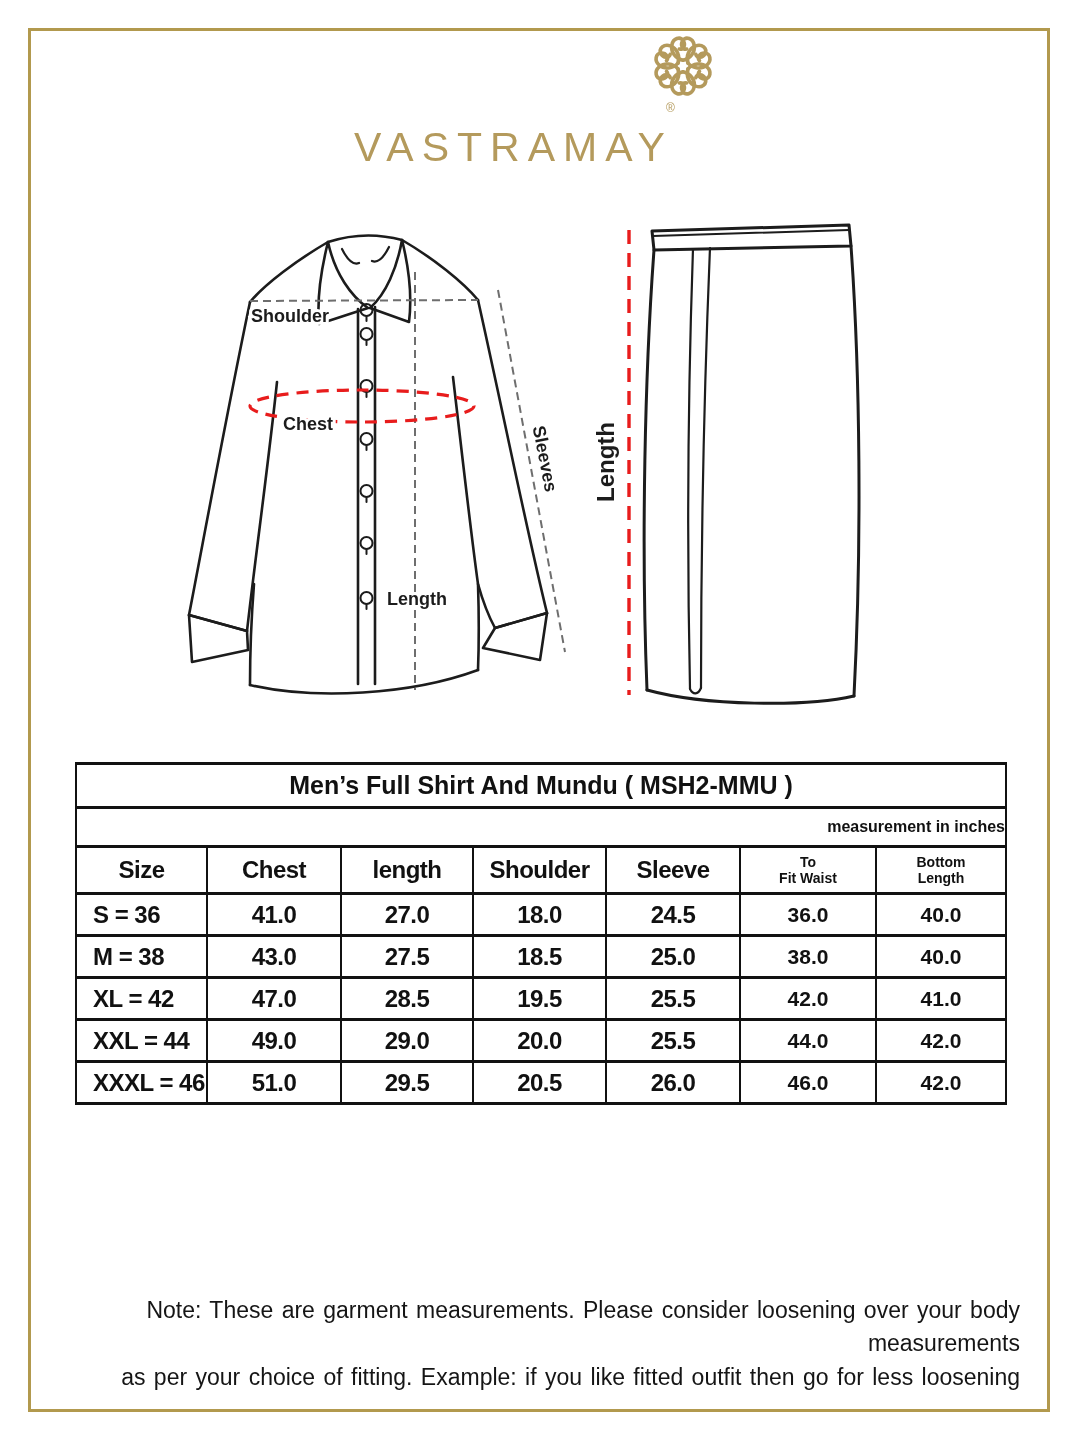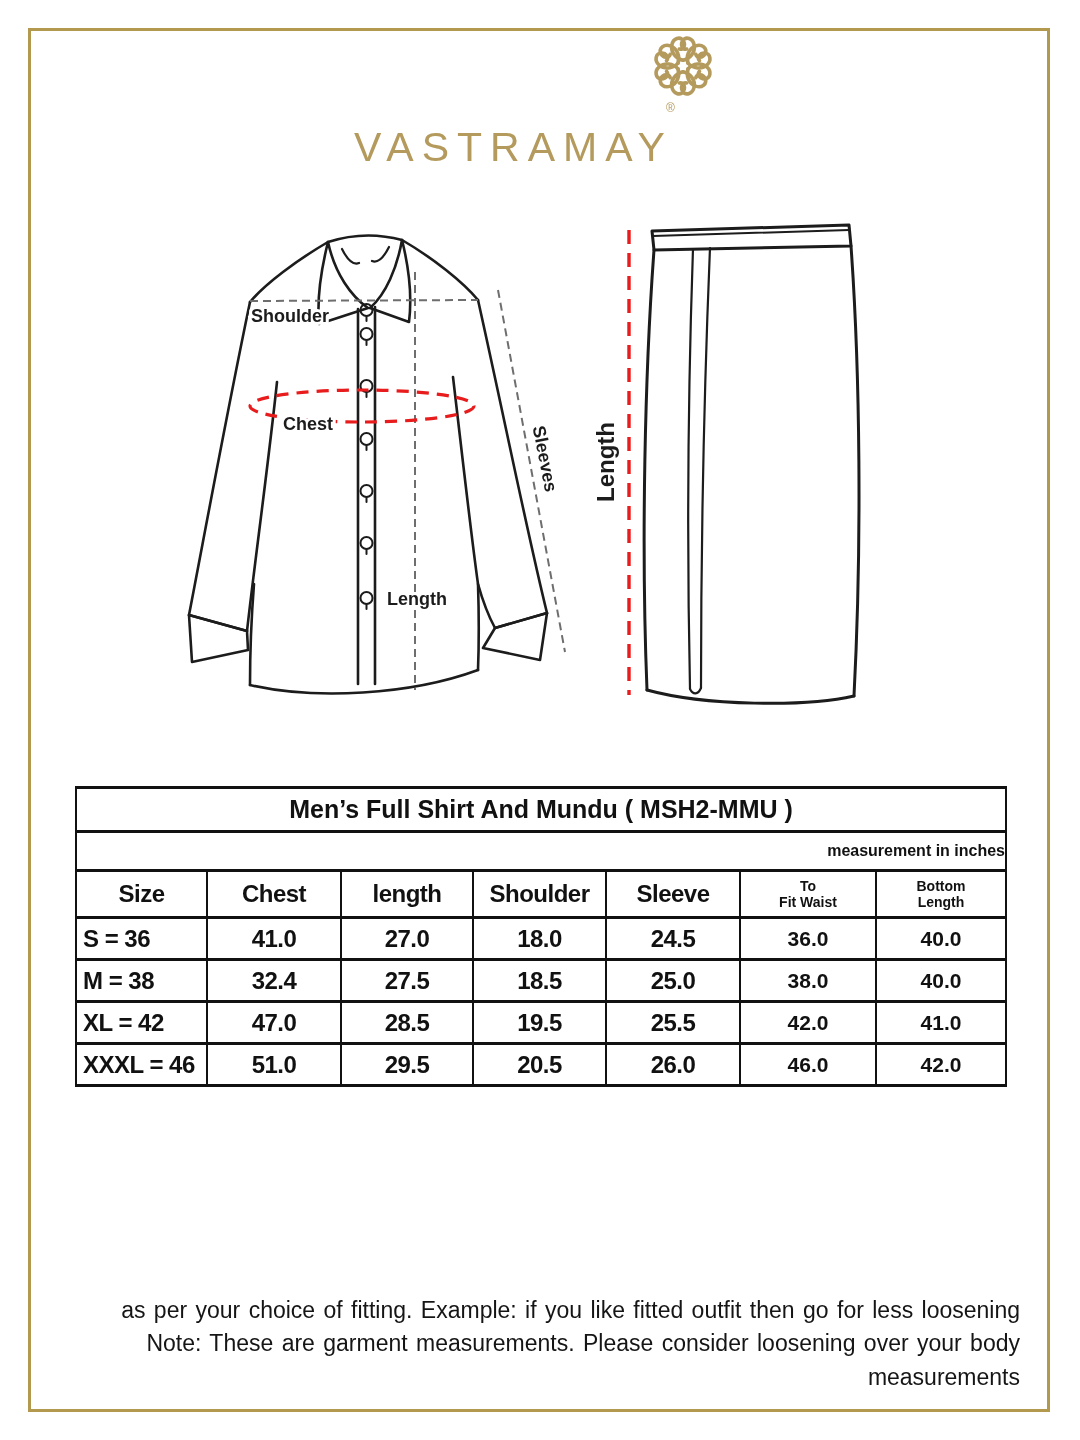--- a/index.html
+++ b/index.html
@@ -22,35 +22,35 @@
   .emblem{position:absolute;left:650px;top:33px;width:66px;height:66px;}
   .regmark{position:absolute;left:666px;top:101px;font-size:12px;color:#b49a5c;}
   
   .shirt-svg{position:absolute;left:165px;top:222px;width:420px;height:492px;}
   .mundu-svg{position:absolute;left:590px;top:212px;width:320px;height:495px;}
   svg text{font-family:"Liberation Sans", sans-serif;}
   .diag-label{font-size:18px;font-weight:700;fill:#1c1c1c;paint-order:stroke;stroke:#ffffff;stroke-width:6px;}
   .diag-label-lg{font-size:24px;font-weight:700;fill:#1c1c1c;paint-order:stroke;stroke:#ffffff;stroke-width:6px;}
   
   .size-table{
-    position:absolute;left:75px;top:786px;width:930px;
+    position:absolute;left:75px;top:762px;width:930px;
     border-collapse:collapse;table-layout:fixed;
     font-weight:700;color:#111;
   }
   .size-table td, .size-table th{
     border-left:2px solid #111;border-right:2px solid #111;
     border-top:3px solid #111;border-bottom:3px solid #111;
     padding:0;overflow:hidden;white-space:nowrap;
   }
   .t-title{height:41px;text-align:center;font-size:25px;letter-spacing:0px;}
   .t-sub{height:36px;text-align:right;font-size:16px;}
   .t-head{height:44px;text-align:center;font-size:24px;padding-left:6px;letter-spacing:-0.5px;}
   .t-head-sm{height:44px;text-align:center;font-size:14px;line-height:1.15;white-space:normal;}
   .t-row td{height:39px;font-size:24px;text-align:center;letter-spacing:-0.5px;}
-  .t-row td.c-size{text-align:left;padding-left:6px;}
+  .t-row td.c-size{text-align:left;padding-left:16px;}
   .t-row td.c-small{font-size:21px;letter-spacing:0;margin-left:28px;}
   
   .note{
     position:absolute;left:45px;top:1294px;width:975px;
     text-align:right;font-size:23px;line-height:1.45;color:#151515;
     word-spacing:2px;
   }
   .note span{display:block;}
 </style>
 </head>
@@ -213,44 +213,53 @@
     <td class="c-size">S = 36</td>
     <td>41.0</td>
     <td>27.0</td>
     <td>18.0</td>
     <td>24.5</td>
     <td class="c-small">36.0</td>
     <td class="c-small">40.0</td>
   </tr>
   <tr class="t-row">
     <td class="c-size">M = 38</td>
-    <td>32.4</td>
+    <td>43.0</td>
     <td>27.5</td>
     <td>18.5</td>
     <td>25.0</td>
     <td class="c-small">38.0</td>
     <td class="c-small">40.0</td>
   </tr>
   <tr class="t-row">
     <td class="c-size">XL = 42</td>
     <td>47.0</td>
     <td>28.5</td>
     <td>19.5</td>
     <td>25.5</td>
     <td class="c-small">42.0</td>
     <td class="c-small">41.0</td>
   </tr>
   <tr class="t-row">
+    <td class="c-size">XXL = 44</td>
+    <td>49.0</td>
+    <td>29.0</td>
+    <td>20.0</td>
+    <td>25.5</td>
+    <td class="c-small">44.0</td>
+    <td class="c-small">42.0</td>
+  </tr>
+  <tr class="t-row">
     <td class="c-size">XXXL = 46</td>
     <td>51.0</td>
     <td>29.5</td>
     <td>20.5</td>
     <td>26.0</td>
     <td class="c-small">46.0</td>
     <td class="c-small">42.0</td>
   </tr>
 </tbody>
   </table>
 
 <div class="note">
+  <span>Note: These are garment measurements. Please consider loosening over your body measurements</span>
   <span>as per your choice of fitting. Example: if you like fitted outfit then go for less loosening</span>
-  <span>Note: These are garment measurements. Please consider loosening over your body measurements</span>
 </div>
 
 </body></html>

